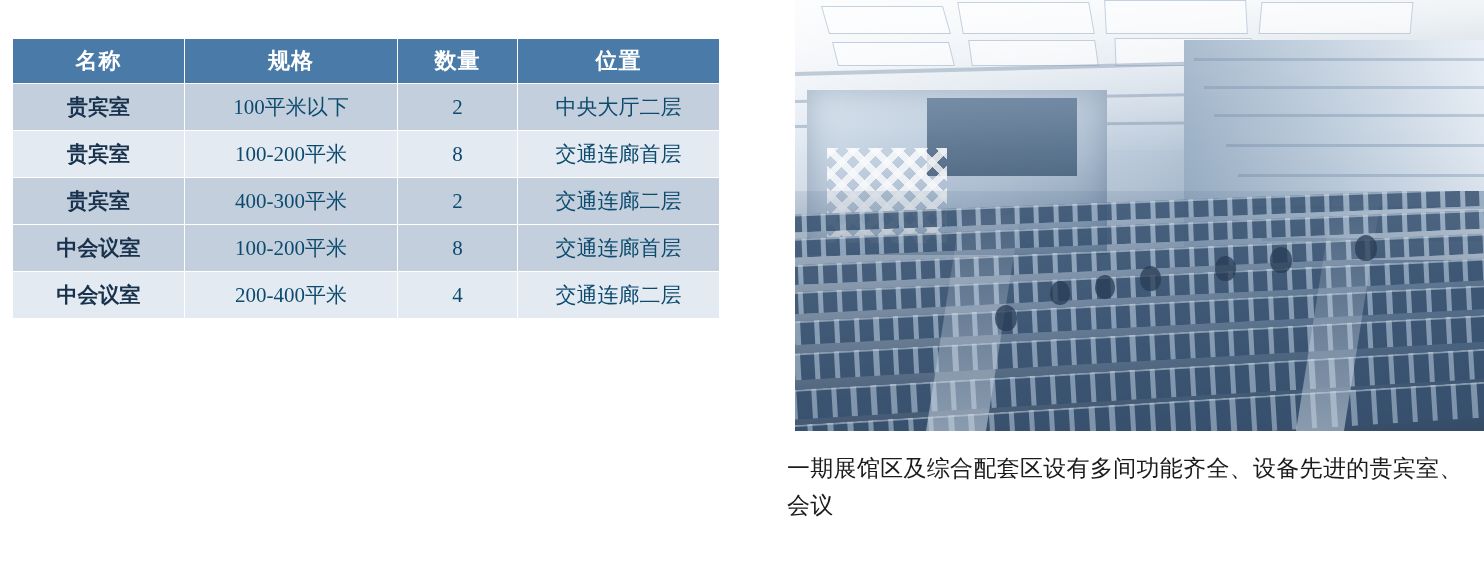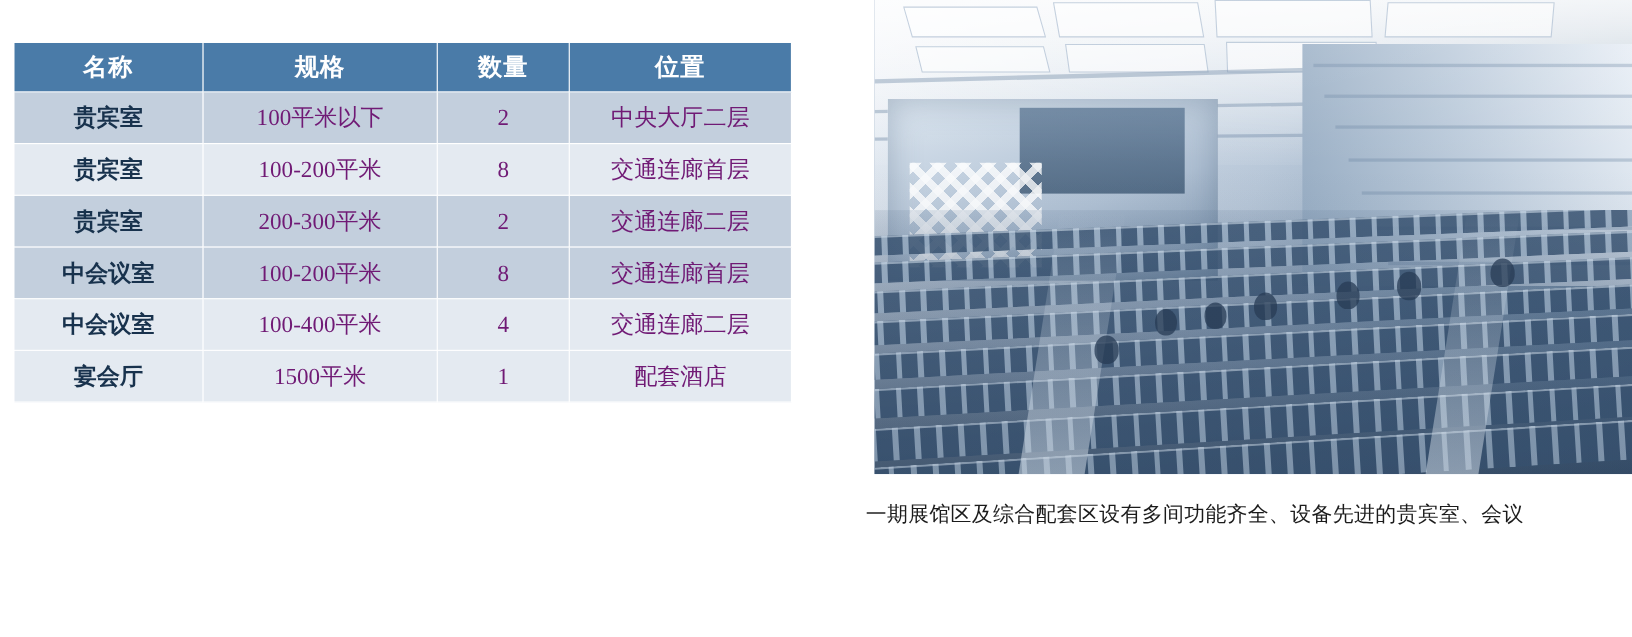--- a/index.html
+++ b/index.html
@@ -31,21 +31,21 @@
     border-collapse: collapse;
     width: 707px;
     table-layout: fixed;
   }
   table.spec-table th,
   table.spec-table td {
     border: 1px solid #ffffff;
     text-align: center;
     vertical-align: middle;
     font-size: 21px;
-    color: #701a75;
+    color: #0c4a6e;
     padding: 0;
     line-height: 1.25;
   }
   table.spec-table thead th {
     background: #4a7ba8;
     color: #ffffff;
     font-weight: bold;
     height: 44px;
     font-size: 22px;
     letter-spacing: 1px;
@@ -182,21 +182,21 @@
     background: linear-gradient(180deg, rgba(255,255,255,0.10) 0%, rgba(255,255,255,0) 35%, rgba(25,45,70,0.10) 100%);
     pointer-events: none;
   }
 
   
   .caption {
     position: absolute;
     left: 787px;
     top: 450px;
     width: 690px;
-    font-size: 19px;
+    font-size: 23px;
     line-height: 37px;
     color: #1b1b1b;
     letter-spacing: 0.3px;
   }
   .caption p { margin: 0; }
 </style>
 </head>
 <body>
 
 <div class="page">
@@ -225,41 +225,35 @@
           <td>中央大厅二层</td>
         </tr>
         <tr class="even">
           <td class="name">贵宾室</td>
           <td>100-200平米</td>
           <td>8</td>
           <td>交通连廊首层</td>
         </tr>
         <tr class="odd">
           <td class="name">贵宾室</td>
-          <td>200-300平米</td>
+          <td>400-300平米</td>
           <td>2</td>
           <td>交通连廊二层</td>
         </tr>
         <tr class="odd">
           <td class="name">中会议室</td>
           <td>100-200平米</td>
           <td>8</td>
           <td>交通连廊首层</td>
         </tr>
         <tr class="even">
           <td class="name">中会议室</td>
-          <td>100-400平米</td>
+          <td>200-400平米</td>
           <td>4</td>
           <td>交通连廊二层</td>
-        </tr>
-        <tr class="even">
-          <td class="name">宴会厅</td>
-          <td>1500平米</td>
-          <td>1</td>
-          <td>配套酒店</td>
         </tr>
       </tbody>
     </table>
   </div>
 
   <div class="photo">
     <div class="sky"></div>
 
     <div class="ceiling">
       <div class="panel" style="left:30px;  top:6px;   width:120px; height:26px; transform:skewX(16deg);"></div>

